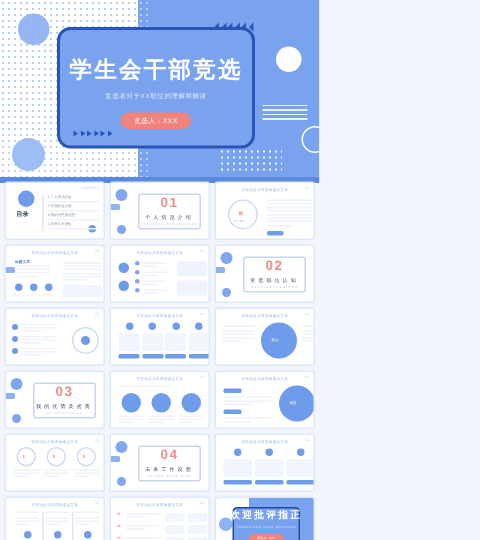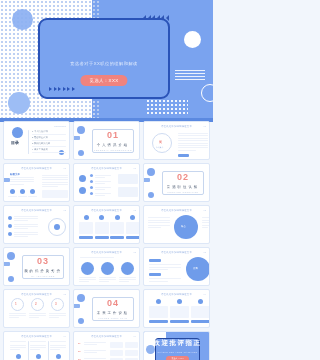--- a/index.html
+++ b/index.html
@@ -230,20 +230,21 @@
     <div class="tri-row">
       <i></i>
         <i></i>
         <i></i>
         <i></i>
         <i></i>
         <i></i>
     </div>
 
     <div class="card">
+      <div class="title-main">学生会干部竞选</div>
       <div class="title-sub">竞选者对于XX职位的理解和解读</div>
       <div class="badge">竞选人：XXX</div>
       <div class="deco-caret">
         <i></i>
           <i></i>
           <i></i>
           <i></i>
           <i></i>
           <i></i>
       </div>

